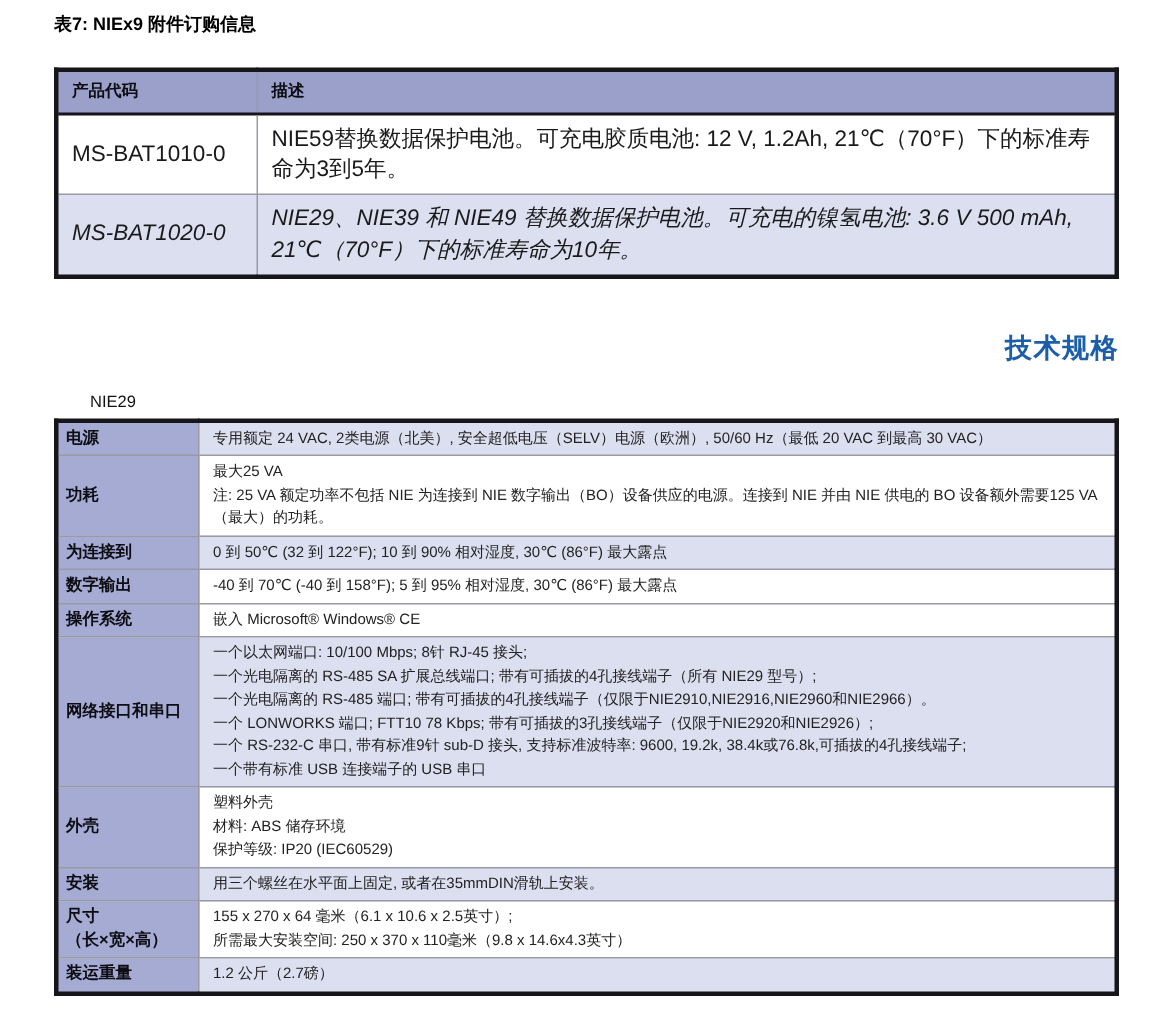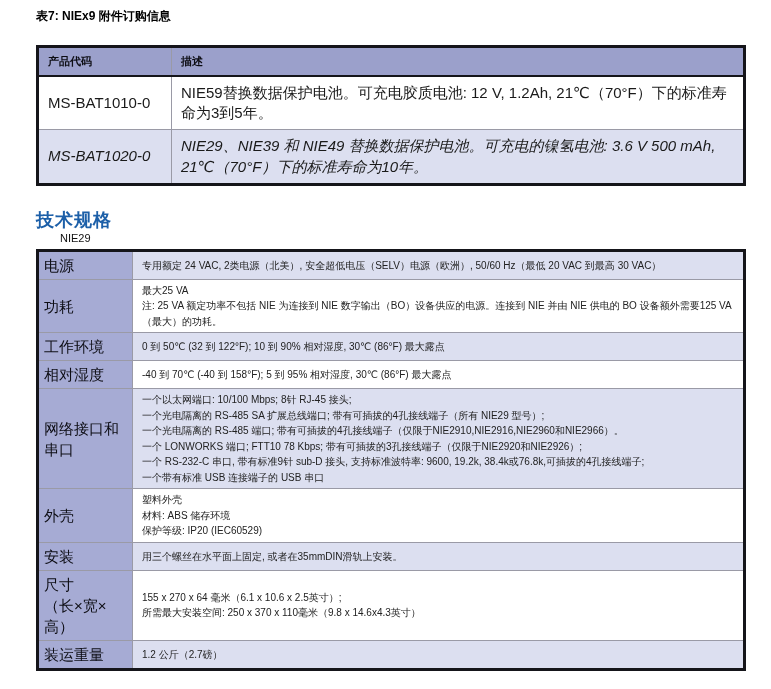--- a/index.html
+++ b/index.html
@@ -39,47 +39,49 @@
     font-weight: bold;
     font-size: 11px;
     color: #0d0d14;
     border-bottom: 2px solid var(--border-dark);
   }
   table.t7 .c1 { width: 134px; }
   table.t7 tr.shade td { background: var(--row-shade-bg); font-style: italic; }
 
   
   .section-heading {
-    margin-top: 22px;
+    margin-top: 34px;
     font-size: 18px;
     font-weight: bold;
     color: var(--heading-blue);
     letter-spacing: 1px;
+    text-align: right;
   }
   .sub-heading {
+    margin-top: 18px;
     margin-bottom: 5px;
     font-size: 11px;
     color: #111;
     padding-left: 24px;
   }
 
   
   table.spec {
     width: 710px;
     border-collapse: collapse;
     border: 3px solid var(--border-dark);
     table-layout: fixed;
   }
   table.spec th {
     width: 95px;
     background: var(--label-col-bg);
     border: 1px solid var(--border-light);
     border-left: none;
-    font-size: 15px;
-    font-weight: normal;
+    font-size: 11px;
+    font-weight: bold;
     color: #0d0d14;
     text-align: left;
     vertical-align: middle;
     padding: 3px 5px;
     line-height: 1.4;
   }
   table.spec td {
     border: 1px solid var(--border-light);
     border-right: none;
     padding: 0;
@@ -139,35 +141,45 @@
           </th>
           <td>
             <div class="cell-section">
               <div class="cell-line">最大25 VA</div>
               <div class="cell-line">注: 25 VA 额定功率不包括 NIE 为连接到 NIE 数字输出（BO）设备供应的电源。连接到 NIE 并由 NIE 供电的 BO 设备额外需要125 VA（最大）的功耗。</div>
             </div>
           </td>
         </tr>
         <tr class="shade">
           <th>
-            <div>工作环境</div>
+            <div>为连接到</div>
           </th>
           <td>
             <div class="cell-section">
               <div class="cell-line">0 到 50℃ (32 到 122°F); 10 到 90% 相对湿度, 30℃ (86°F) 最大露点</div>
             </div>
           </td>
         </tr>
         <tr>
           <th>
-            <div>相对湿度</div>
+            <div>数字输出</div>
           </th>
           <td>
             <div class="cell-section">
               <div class="cell-line">-40 到 70℃ (-40 到 158°F); 5 到 95% 相对湿度, 30℃ (86°F) 最大露点</div>
+            </div>
+          </td>
+        </tr>
+        <tr>
+          <th>
+            <div>操作系统</div>
+          </th>
+          <td>
+            <div class="cell-section">
+              <div class="cell-line">嵌入 Microsoft® Windows® CE</div>
             </div>
           </td>
         </tr>
         <tr class="shade">
           <th>
             <div>网络接口和串口</div>
           </th>
           <td>
             <div class="cell-section">
               <div class="cell-line">一个以太网端口: 10/100 Mbps; 8针 RJ-45 接头;</div>

